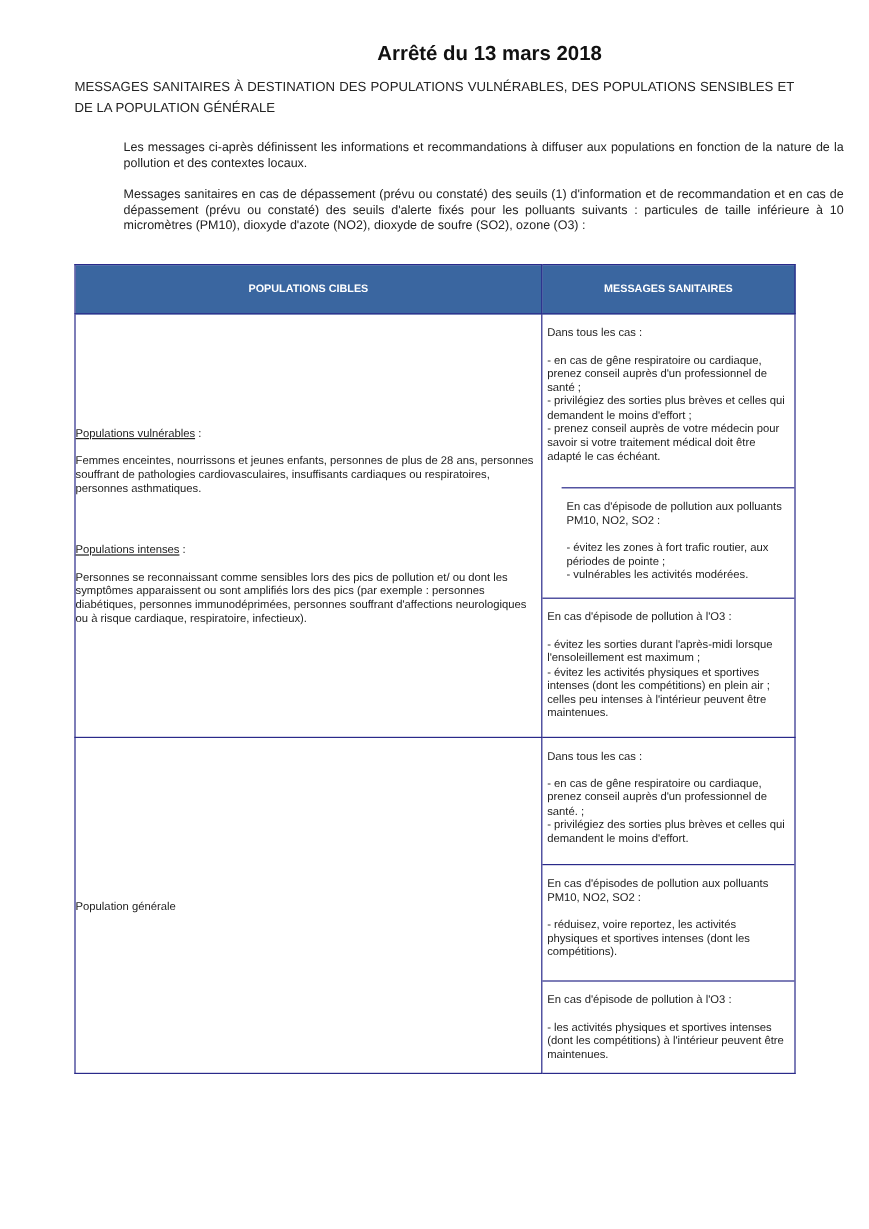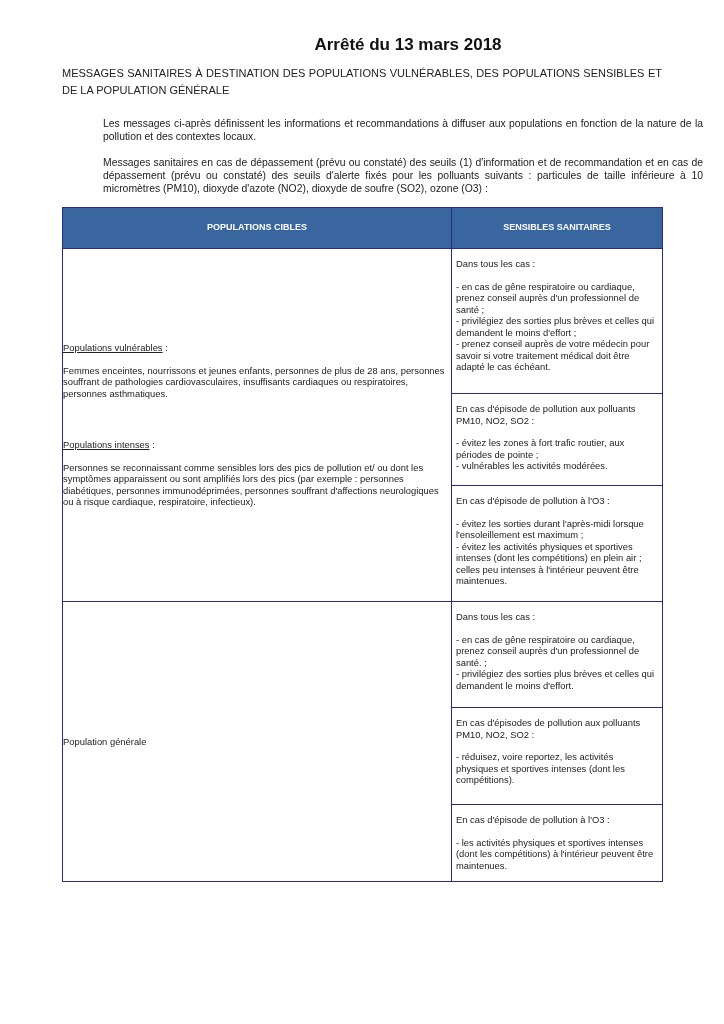--- a/index.html
+++ b/index.html
@@ -6,56 +6,56 @@
   body { width: 724px; height: 1024px; position: relative; overflow: hidden;
          font-family: "Liberation Sans", sans-serif; color: #1a1a1a; }
   .title { position: absolute; left: 0; width: 724px; top: 35px; text-align: center;
            font-weight: bold; font-size: 17px; color: #111; padding-left: 46px; }
   .subtitle { position: absolute; left: 62px; width: 600px; top: 65px; font-size: 11px;
               line-height: 17px; text-align: justify; text-align-last: left; color: #222; }
   .para { position: absolute; left: 62px; width: 600px; font-size: 10.4px; line-height: 13px;
           text-align: justify; color: #222; margin-left: 41px; }
   .p1 { top: 117px; }
   .p2 { top: 156px; }
-  table.main { position: absolute; left: 62px; top: 207px; width: 600px; border-collapse: collapse;
+  table.main { position: absolute; left: 62px; top: 220px; width: 600px; border-collapse: collapse;
                table-layout: fixed; font-size: 9.4px; line-height: 11.5px; color: #222; }
   table.main th, table.main td { border: 1.4px solid #2a2a8a; padding: 0; vertical-align: top; }
   table.main th { background: #3a66a0; color: #ffffff; font-weight: bold; height: 40px;
                   vertical-align: middle; text-align: center; font-size: 9px; }
   .col-left { width: 389px; }
   .col-right { width: 211px; }
   .left-cell { padding: 0 6px; vertical-align: middle !important; }
   .left-inner1 { height: 352px; display: flex; flex-direction: column; justify-content: center; }
   .left-inner2 { height: 279px; display: flex; flex-direction: column; justify-content: center; }
   .sub { padding: 9px 6px 0 4px; box-sizing: border-box; }
   .u { text-decoration: underline; }
   .gap { height: 11px; }
   .bigGap { height: 40px; }
-  .s1 { height: 144px; } .s2 { height: 92px; } .s3 { height: 116px; }
+  .s1 { height: 144px; } .s2 { height: 92px; margin-left: 16px; } .s3 { height: 116px; }
   .s4 { height: 105px; } .s5 { height: 97px; } .s6 { height: 77px; }
   .sub + .sub { border-top: 1.4px solid #2a2a8a; }
   .right-cell { padding: 0 !important; }
 </style>
 </head>
 <body>
 
 <div class="title">Arrêté du 13 mars 2018</div>
 <div class="subtitle">MESSAGES SANITAIRES À DESTINATION DES POPULATIONS VULNÉRABLES, DES POPULATIONS SENSIBLES ET DE LA POPULATION GÉNÉRALE</div>
 <div class="para p1">Les messages ci-après définissent les informations et recommandations à diffuser aux populations en fonction de la nature de la pollution et des contextes locaux.</div>
 <div class="para p2">Messages sanitaires en cas de dépassement (prévu ou constaté) des seuils (1) d'information et de recommandation et en cas de dépassement (prévu ou constaté) des seuils d'alerte fixés pour les polluants suivants : particules de taille inférieure à 10 micromètres (PM10), dioxyde d'azote (NO2), dioxyde de soufre (SO2), ozone (O3) :</div>
 
 <table class="main">
   <colgroup>
       <col class="col-left">
       <col class="col-right">
     </colgroup>
   <thead>
     <tr>
       <th>POPULATIONS CIBLES</th>
-      <th>SENSIBLES SANITAIRES</th>
+      <th>MESSAGES SANITAIRES</th>
     </tr>
   </thead>
   <tbody>
     <tr>
       <td class="left-cell">
         <div class="left-inner1">
           <div><span class="u">Populations vulnérables</span><span> :</span></div>
           <div class="gap"></div>
           <div>Femmes enceintes, nourrissons et jeunes enfants, personnes de plus de 28 ans, personnes souffrant de pathologies cardiovasculaires, insuffisants cardiaques ou respiratoires, personnes asthmatiques.</div>
           <div class="bigGap"></div>

